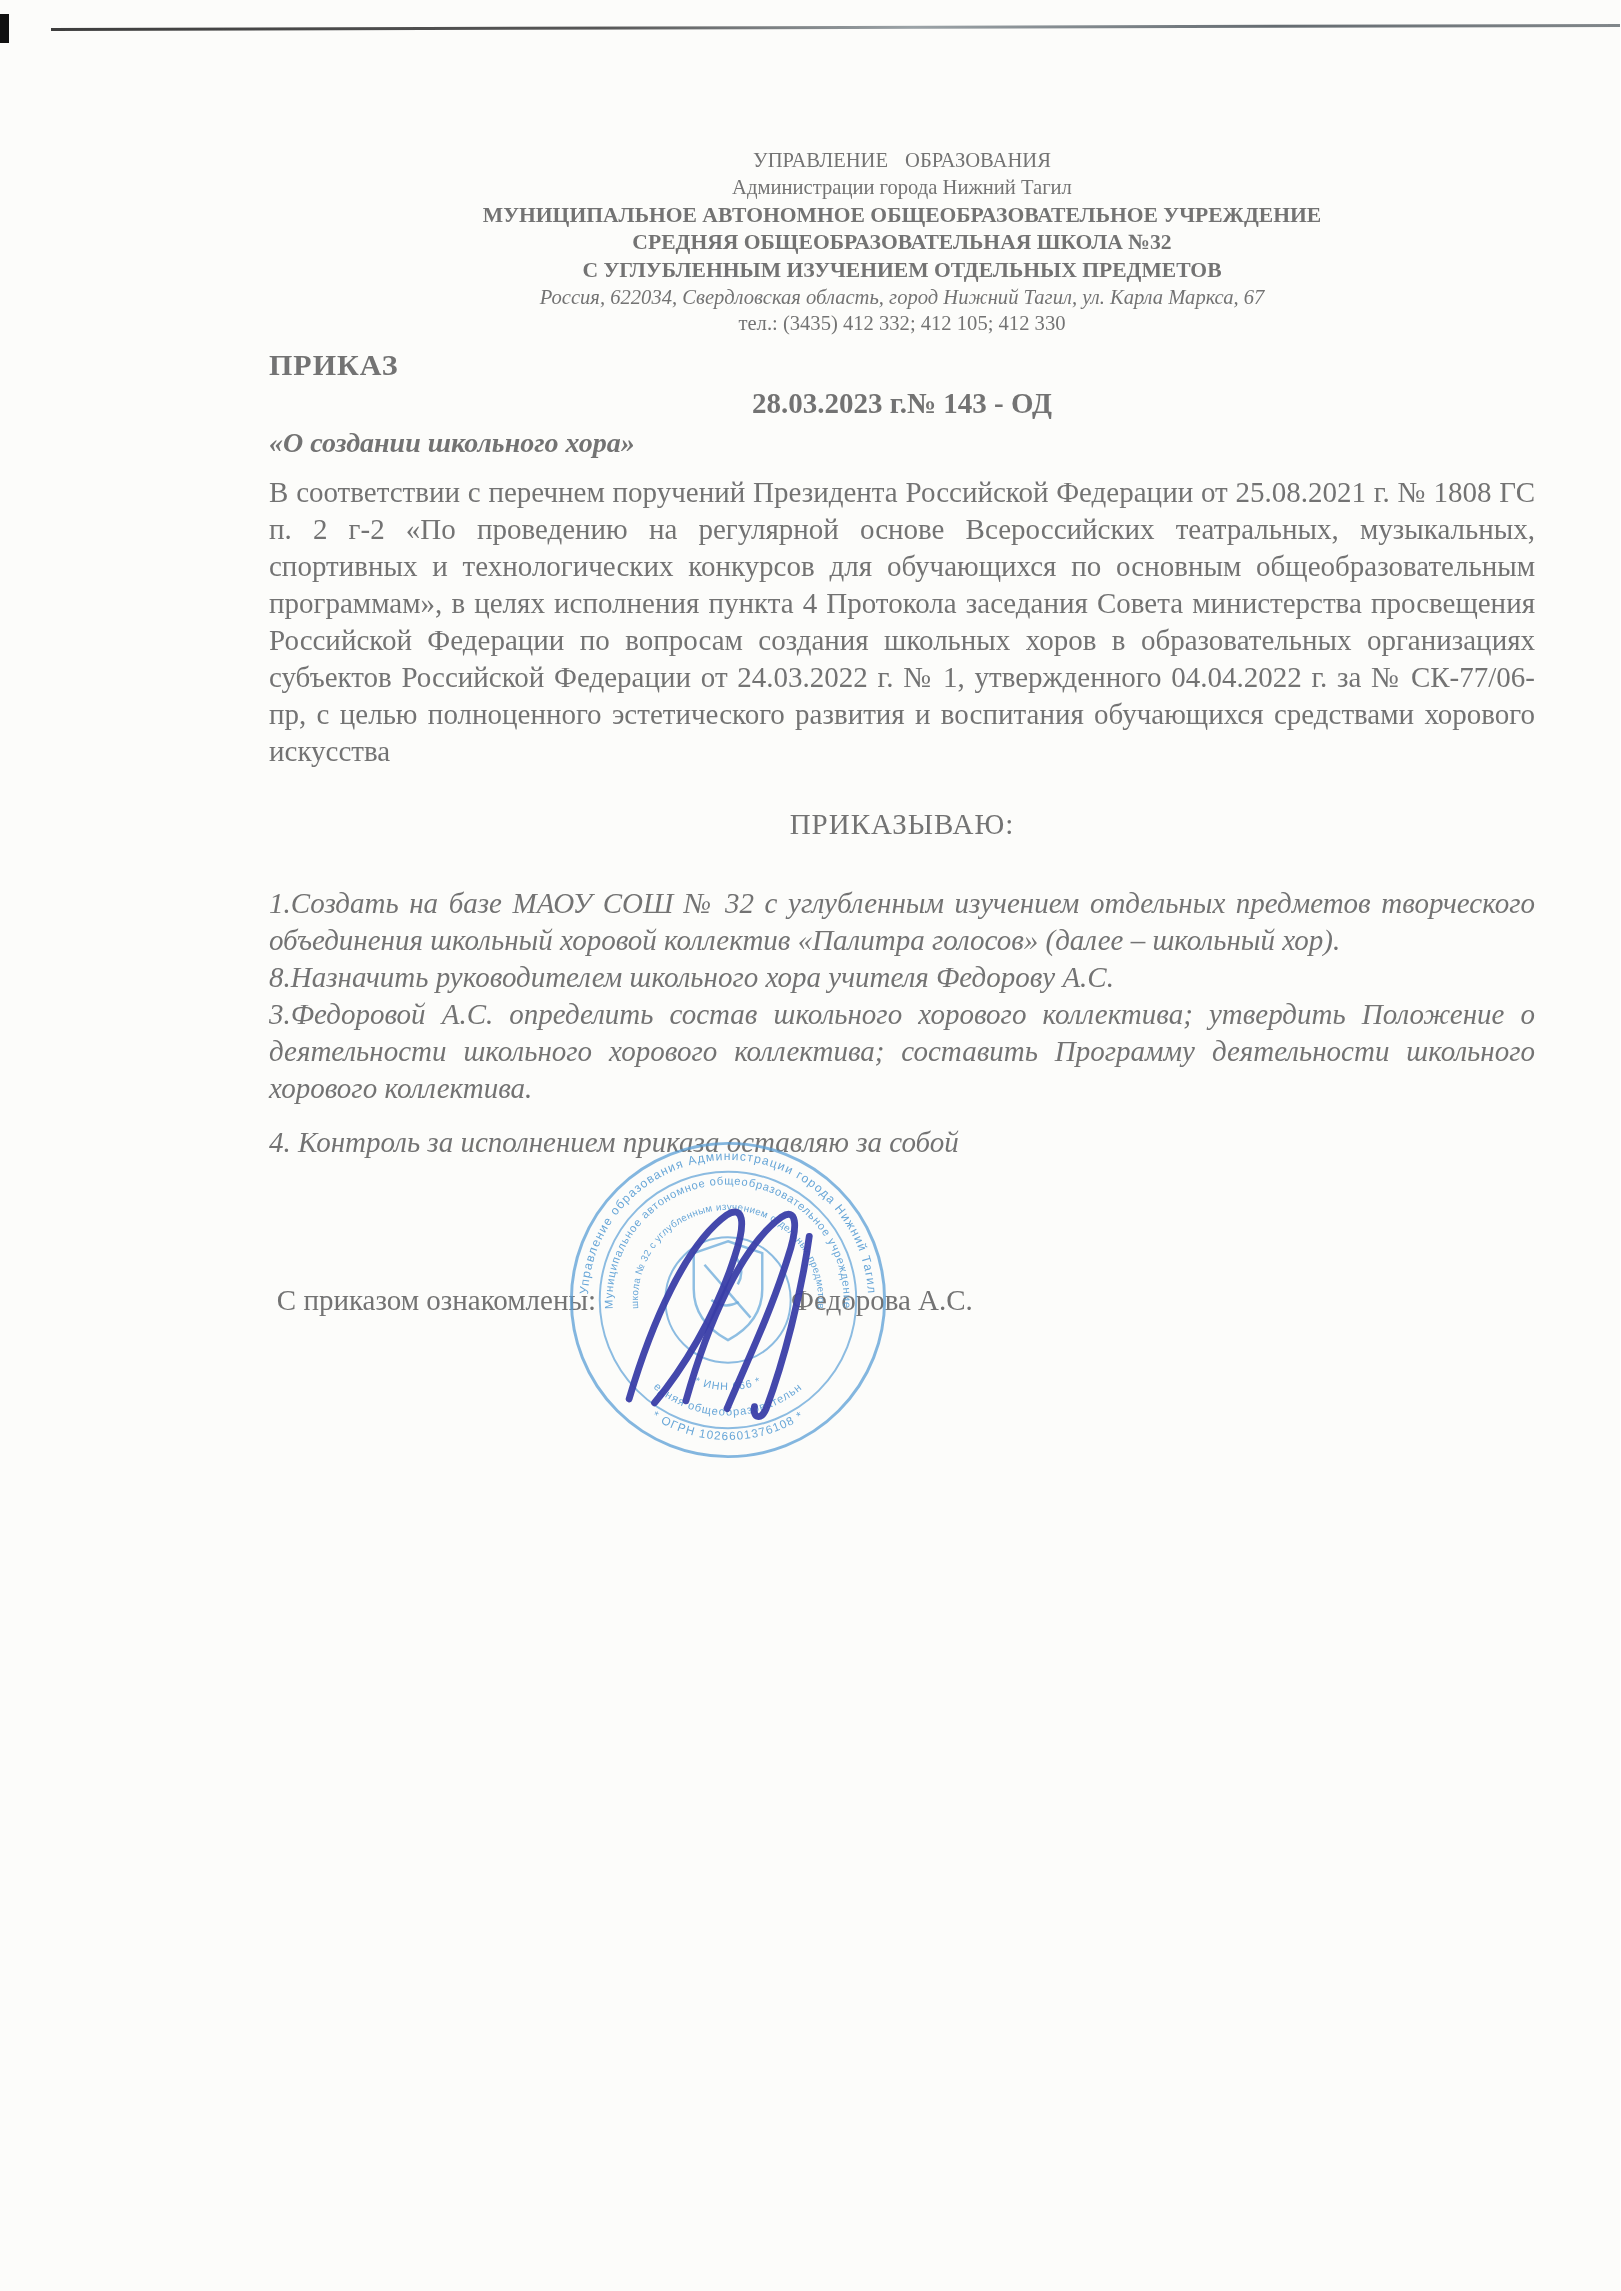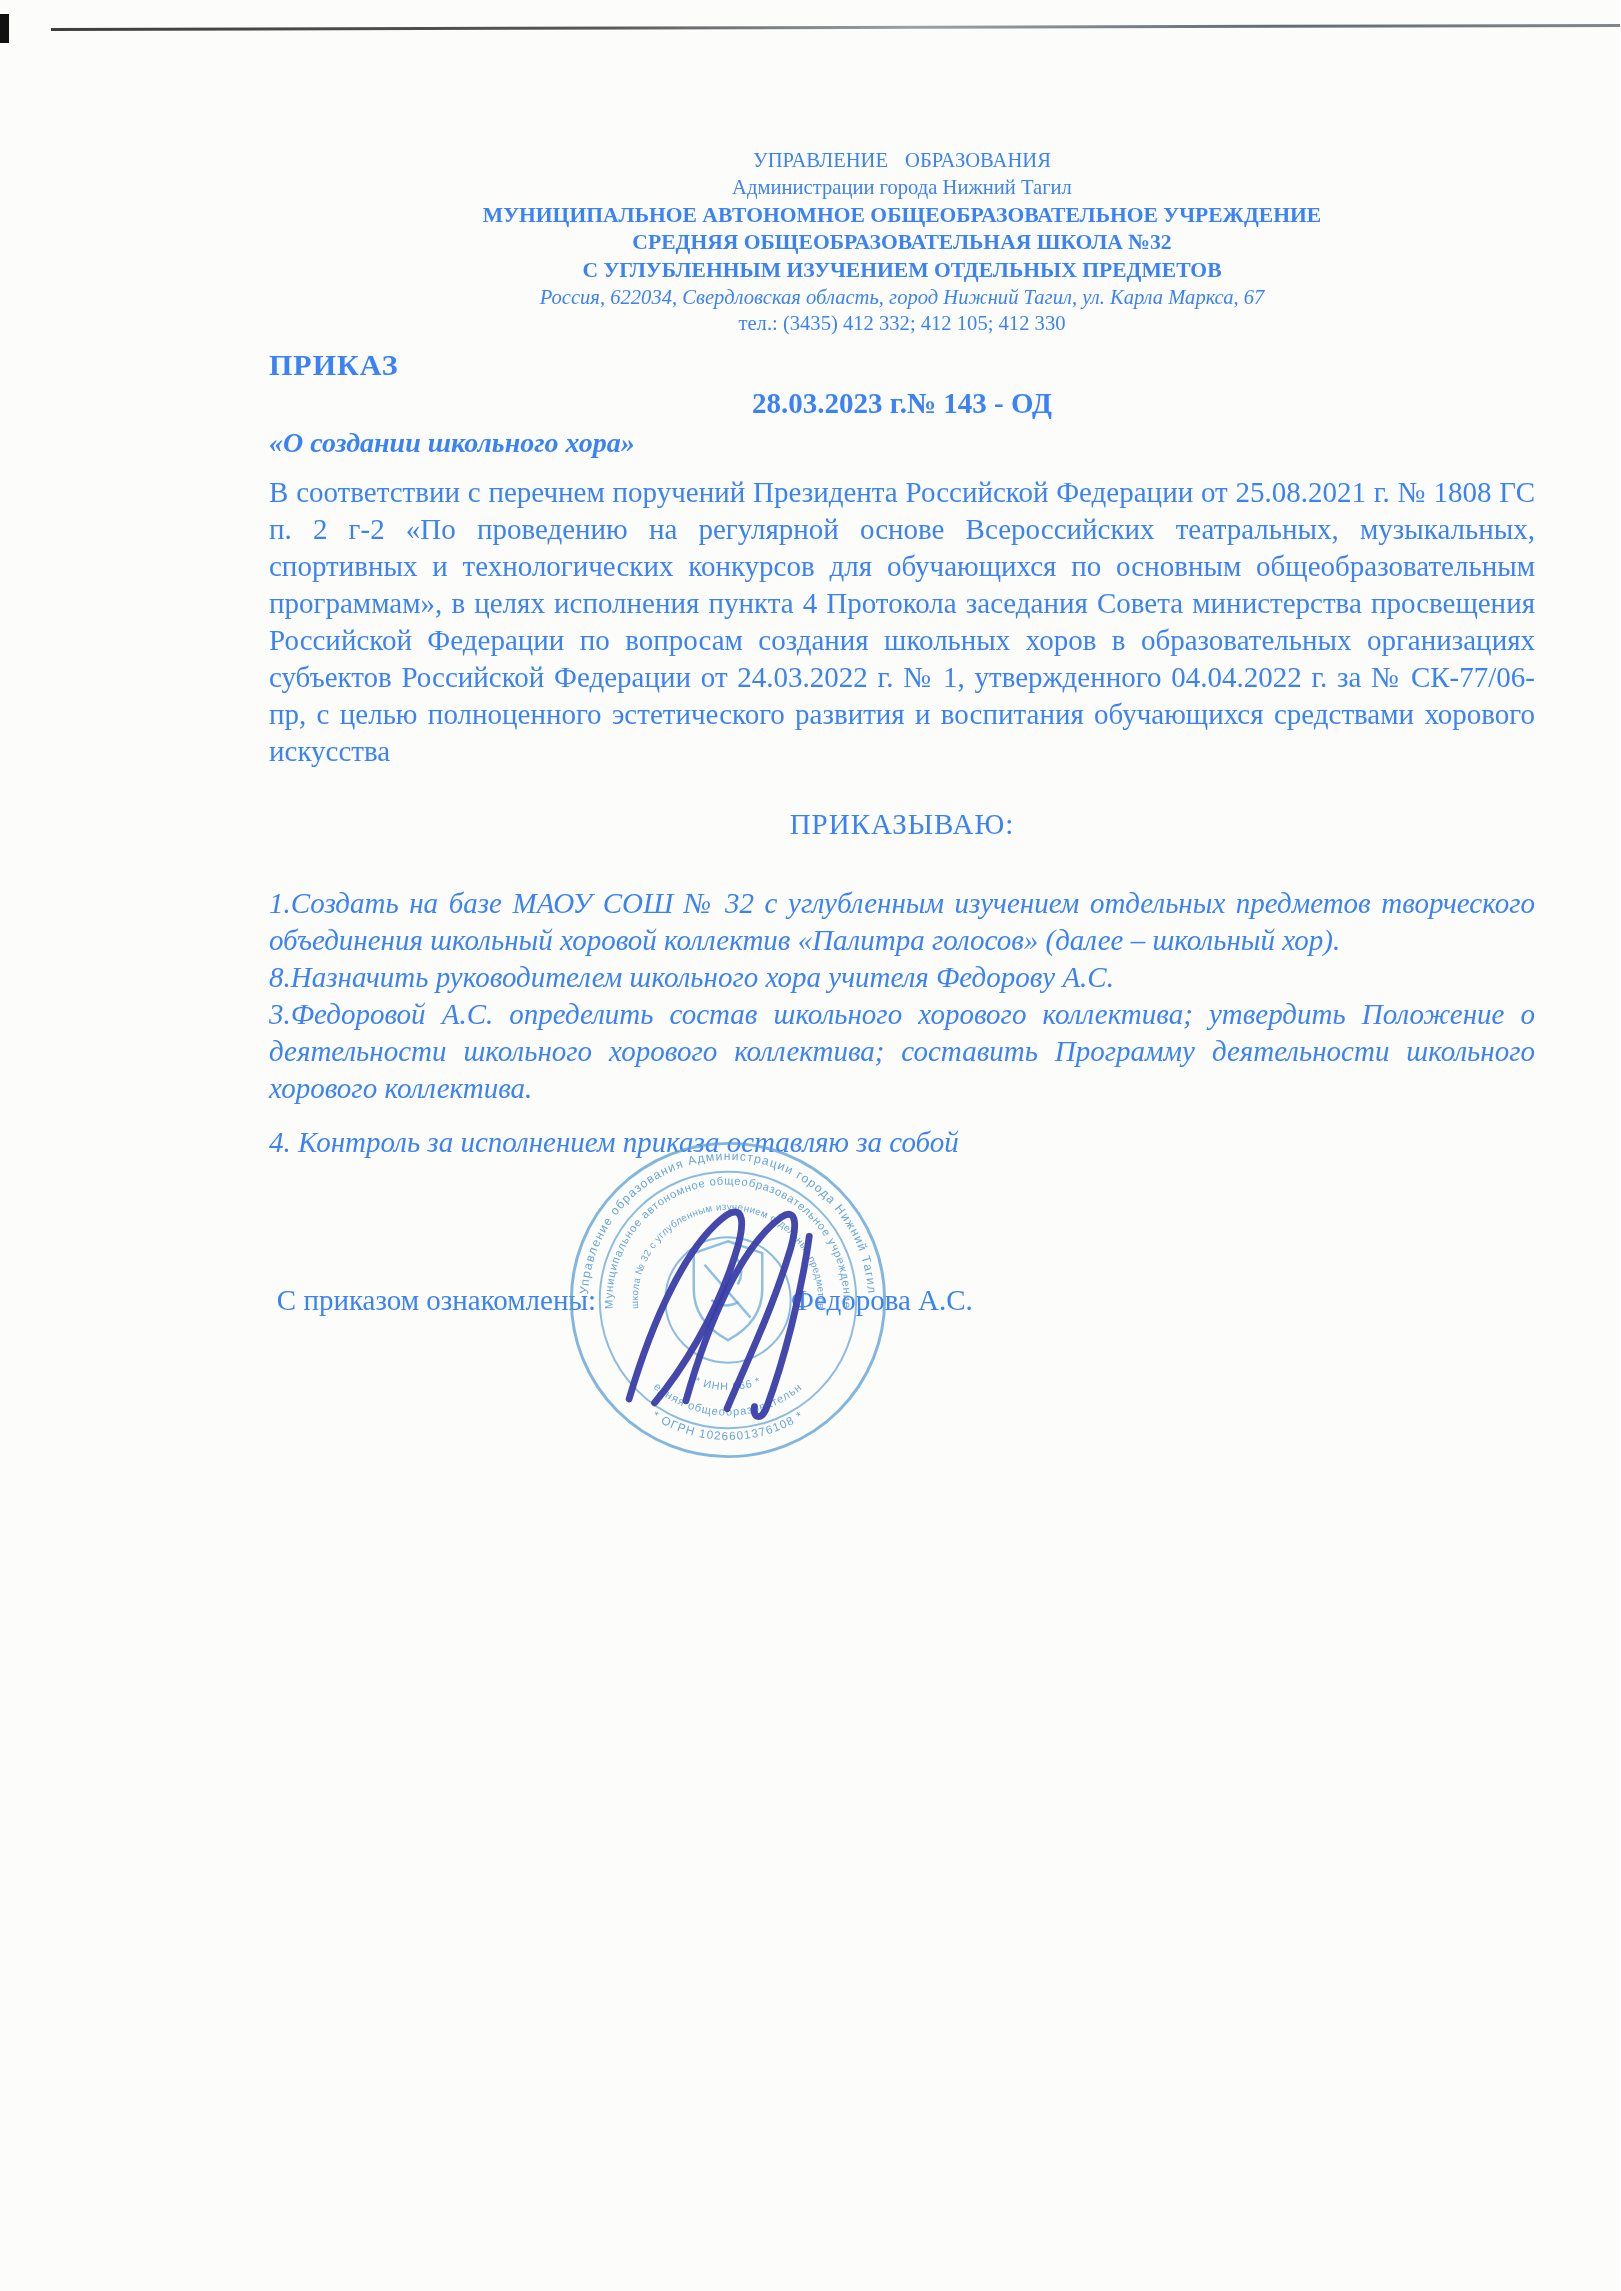--- a/index.html
+++ b/index.html
@@ -1,21 +1,21 @@
 <!DOCTYPE html>
 <html><head>
 <meta charset="utf-8">
 <style>
   html,body{margin:0;padding:0;background:#ffffff;}
   .page{
     position:relative;
     width:1620px;height:2292px;
     background:#fcfcfa;
     font-family:"Liberation Serif","DejaVu Serif",serif;
-    color:#3b82f6;
+    color:#737373;
     overflow:hidden;
   }
   
   .scan-line{
     position:absolute;top:25.5px;left:51px;right:0;height:2.9px;
     background:linear-gradient(90deg,#1c1c1c 0%,#3a3a3a 35%,#8a9398 55%,#4a5258 78%,#6b7276 100%);
     transform:rotate(-0.15deg);
     opacity:.85;
   }
   .scan-nub{position:absolute;top:13.7px;left:0;width:8.8px;height:29px;background:#111;}

